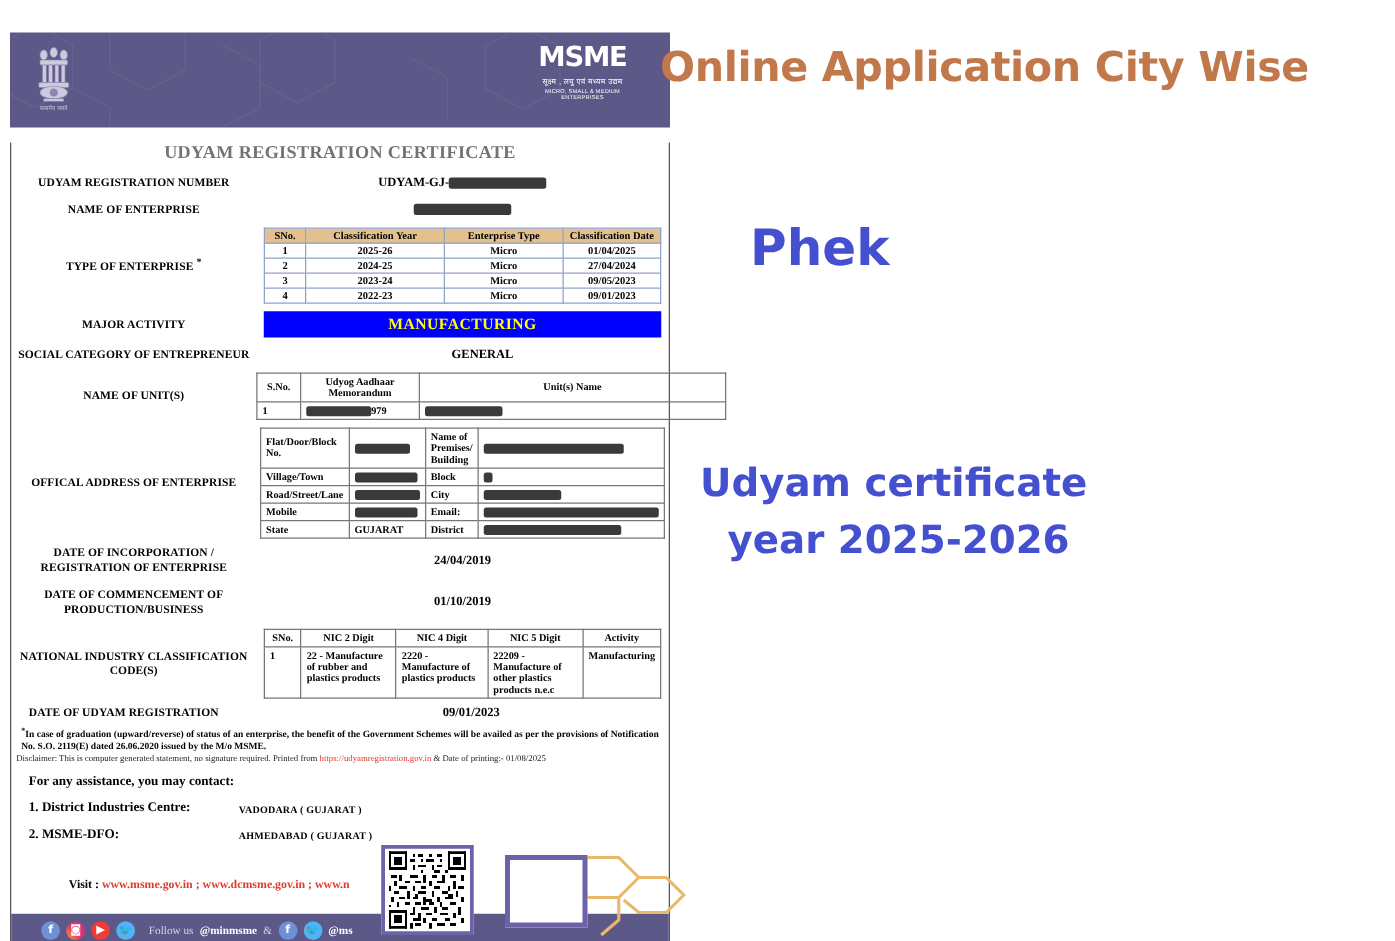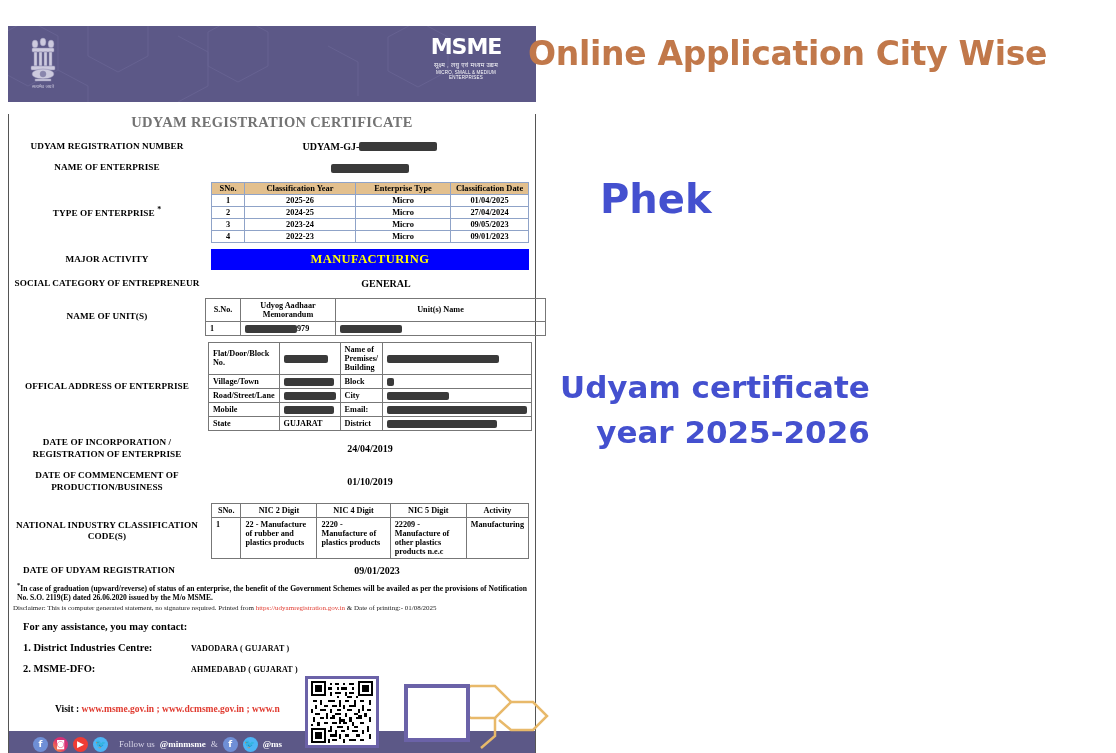--- a/index.html
+++ b/index.html
@@ -122,21 +122,21 @@
     position:absolute;left:528px;top:34px;font-size:33px;font-weight:bold;
     color:#c1784a;letter-spacing:-.3px;font-family:"DejaVu Sans", sans-serif;
     white-space:nowrap;
   }
   .t-city{
     position:absolute;left:600px;top:176px;font-size:40px;font-weight:bold;
     color:#4450cf;font-family:"DejaVu Sans", sans-serif;
   }
   .t-sub{
     position:absolute;left:560px;top:365px;font-size:31px;font-weight:bold;
-    color:#4450cf;font-family:"DejaVu Sans", sans-serif;line-height:1.45;text-align:right;
+    color:#4450cf;font-family:"DejaVu Sans", sans-serif;line-height:1.45;
   }
   .t-sub .l2{padding-left:22px;display:block;}
 </style>
 </head>
 <body>
 
 <div class="stage">
 
   <div class="cert">
 
@@ -255,21 +255,21 @@
       </div>
 
       <div class="row" style="margin-bottom:8px;gap:32px;">
         <div class="lbl">SOCIAL CATEGORY OF ENTREPRENEUR</div>
         <div class="val">GENERAL</div>
       </div>
 
       <div class="row" style="margin-bottom:6px;">
         <div class="lbl">NAME OF UNIT(S)</div>
         <div style="flex:1;display:flex;justify-content:center;">
-          <table class="g" style="width:341px;">
+          <table class="g" style="width:376px;">
             <tbody>
                 <tr>
               <th style="width:26px;">S.No.</th>
               <th style="width:86px;">Udyog Aadhaar Memorandum</th>
               <th>Unit(s) Name</th>
             </tr>
             <tr>
               <td style="text-align:left;font-weight:bold;">1</td>
               <td style="text-align:left;">
                 <span class="redact sm" style="width:52px;"></span><span style="font-weight:bold;margin-top:40px;">979</span>

